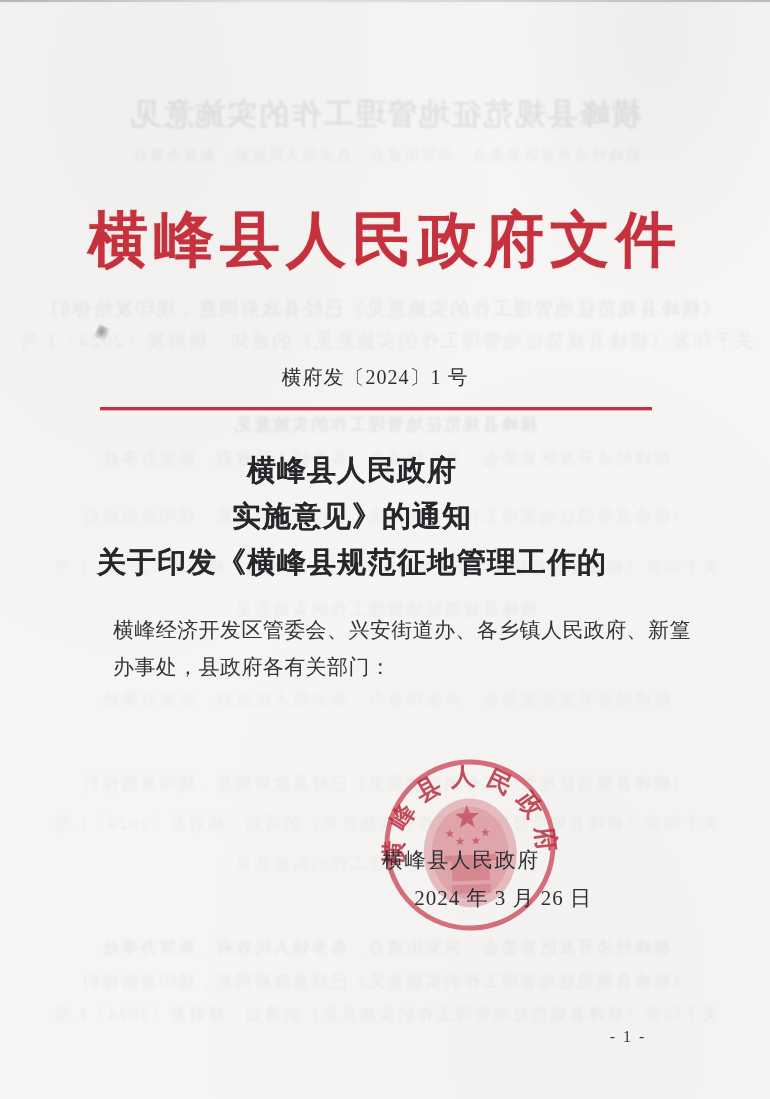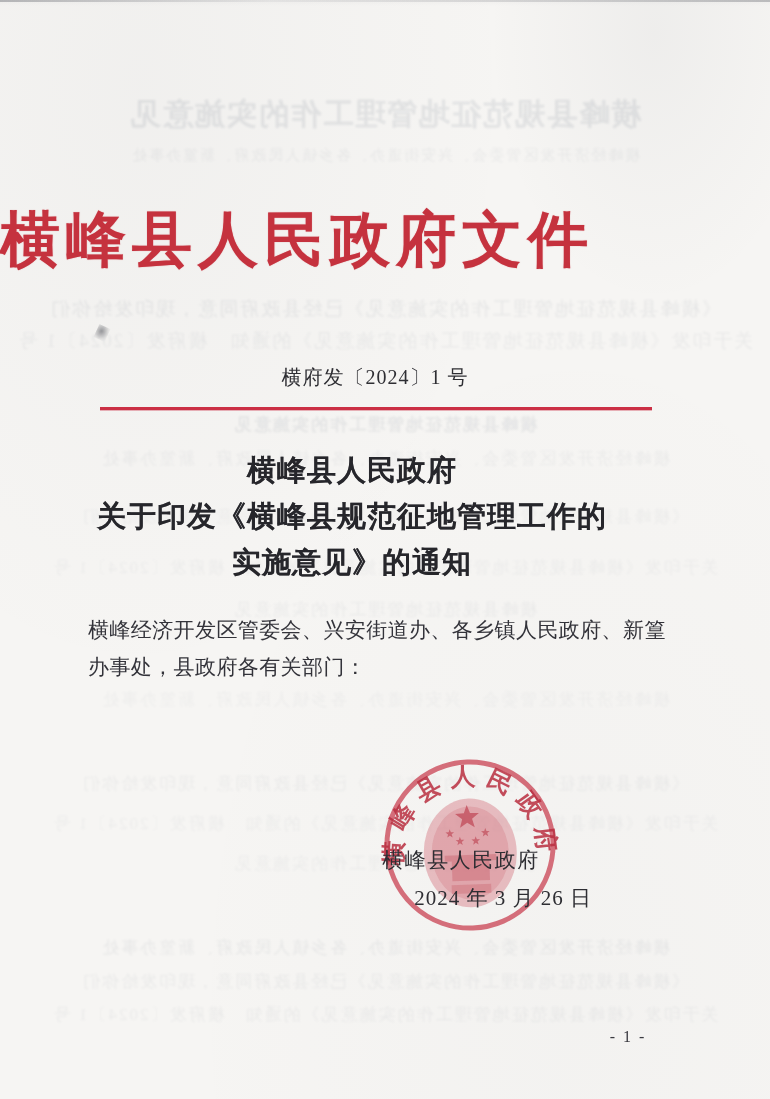--- a/index.html
+++ b/index.html
@@ -36,41 +36,42 @@
   }
   .smudge{
     position:absolute;left:96px;top:326px;width:12px;height:14px;
     background:radial-gradient(ellipse at 40% 40%, rgba(70,72,80,0.55), rgba(70,72,80,0.08) 70%, transparent);
     transform:rotate(25deg);z-index:1;filter:blur(0.4px);
   }
   
   .content{position:absolute;inset:0;z-index:2;}
   .agency-title{
     position:absolute;top:200px;left:0;right:0;
+    text-align:center;
     font-size:60px;font-weight:900;
     color:#c5323e;letter-spacing:6px;
     text-shadow:0 0 1px rgba(197,50,62,0.55);
     white-space:nowrap;
   }
   .doc-number{
     position:absolute;top:364px;left:0;right:20px;
     text-align:center;font-size:20px;color:#2e2e33;letter-spacing:1px;
   }
   .red-rule{
     position:absolute;top:407px;left:100px;width:552px;height:3px;
     background:#cb2f44;box-shadow:0 1px 0 rgba(203,47,68,0.35);
   }
   .doc-title{
     position:absolute;top:447px;left:0;right:66px;
     text-align:center;font-size:29px;font-weight:bold;
     color:#26262b;line-height:46px;letter-spacing:1px;
     text-shadow:0 0 0.5px rgba(38,38,43,0.6);
   }
   .body-text{
-    position:absolute;top:612px;left:88px;width:584px;
+    position:absolute;top:612px;left:113px;width:584px;
     font-size:21px;color:#33333a;line-height:36.5px;
     letter-spacing:0.4px;
   }
   .body-text .salutation{white-space:nowrap;}
   .body-text .para{margin:0;text-indent:2em;text-align:justify;}
   
   .seal{
     position:absolute;left:381px;top:756px;width:178px;height:178px;
     z-index:3;transform:rotate(-2deg);
     mix-blend-mode:multiply;
@@ -121,22 +122,22 @@
   <div class="content">
 
     <div class="agency-title">横峰县人民政府文件</div>
 
     <div class="doc-number">横府发〔2024〕1 号</div>
 
     <div class="red-rule"></div>
 
     <div class="doc-title">
       <div>横峰县人民政府</div>
+      <div>实施意见》的通知</div>
       <div>关于印发《横峰县规范征地管理工作的</div>
-      <div>实施意见》的通知</div>
     </div>
 
     <div class="body-text">
       <div class="salutation">横峰经济开发区管委会、兴安街道办、各乡镇人民政府、新篁</div>
       <div class="salutation">办事处，县政府各有关部门：</div>
     </div>
 
     <svg class="seal" viewBox="0 0 180 180">
       <circle cx="90" cy="90" r="84" fill="none" stroke="rgba(202,72,88,0.78)" stroke-width="5"></circle>
       <g opacity="0.8">

